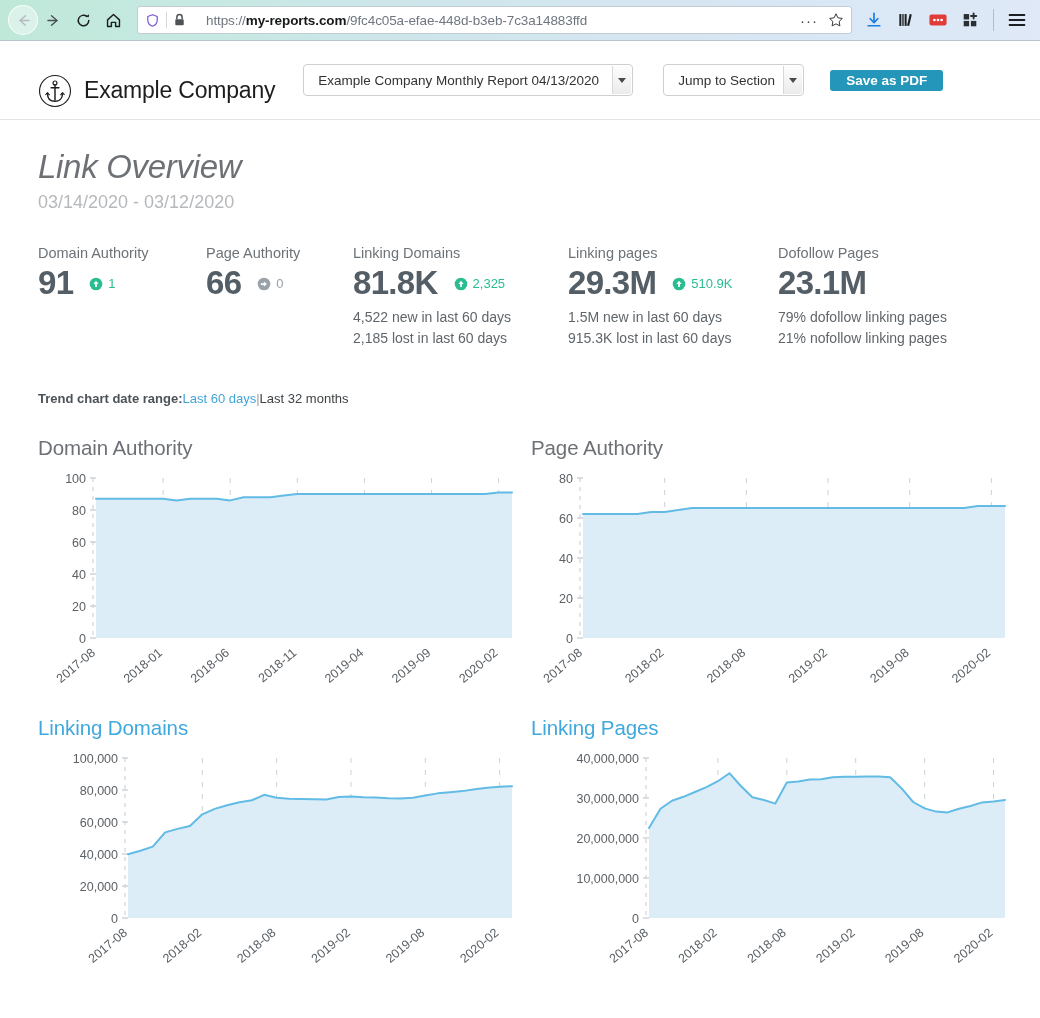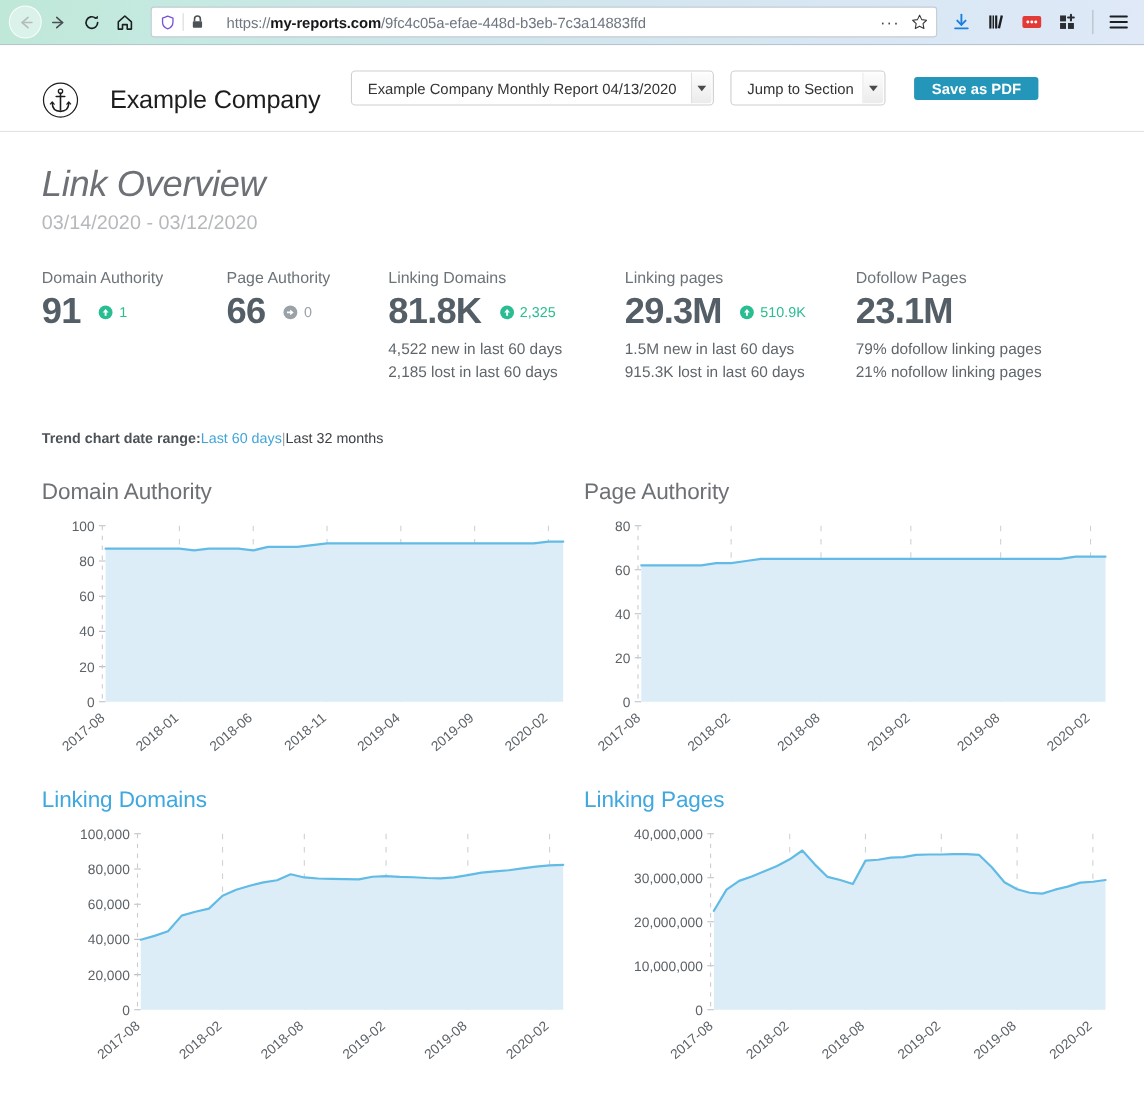--- a/index.html
+++ b/index.html
@@ -61,21 +61,21 @@
 
   
   #site-header {
     height: 79px;
     background: #fff;
     border-bottom: 1px solid #e3e3e3;
     display: flex;
     align-items: center;
     padding-left: 38px;
   }
-  #brand { display: flex; align-items: center; gap: 28px; margin-top: 21px; }
+  #brand { display: flex; align-items: center; gap: 12px; margin-top: 21px; }
   #brand-name {
     font-size: 23px;
     color: #1d1d1d;
     font-weight: 400;
     letter-spacing: -0.2px;
   }
   .select-box {
     position: relative;
     height: 32px;
     border: 1px solid #cfcfcf;
@@ -97,21 +97,21 @@
     border-radius: 0 3px 3px 0;
     display: flex; align-items: center; justify-content: center;
   }
   .caret-dn {
     width: 0; height: 0;
     border-left: 4px solid transparent;
     border-right: 4px solid transparent;
     border-top: 5px solid #4a4a4a;
   }
   #report-select { margin-left: 28px; min-width: 330px; text-align: right; }
-  #section-select { margin-left: 15px; min-width: 138px; justify-content: center; }
+  #section-select { margin-left: 30px; min-width: 138px; justify-content: center; }
   #save-pdf-button {
     margin-left: 26px;
     height: 21px;
     background: #2396b9;
     color: #fff;
     border: none;
     border-radius: 3px;
     font-size: 13.5px;
     font-weight: 700;
     padding: 0 16px;

